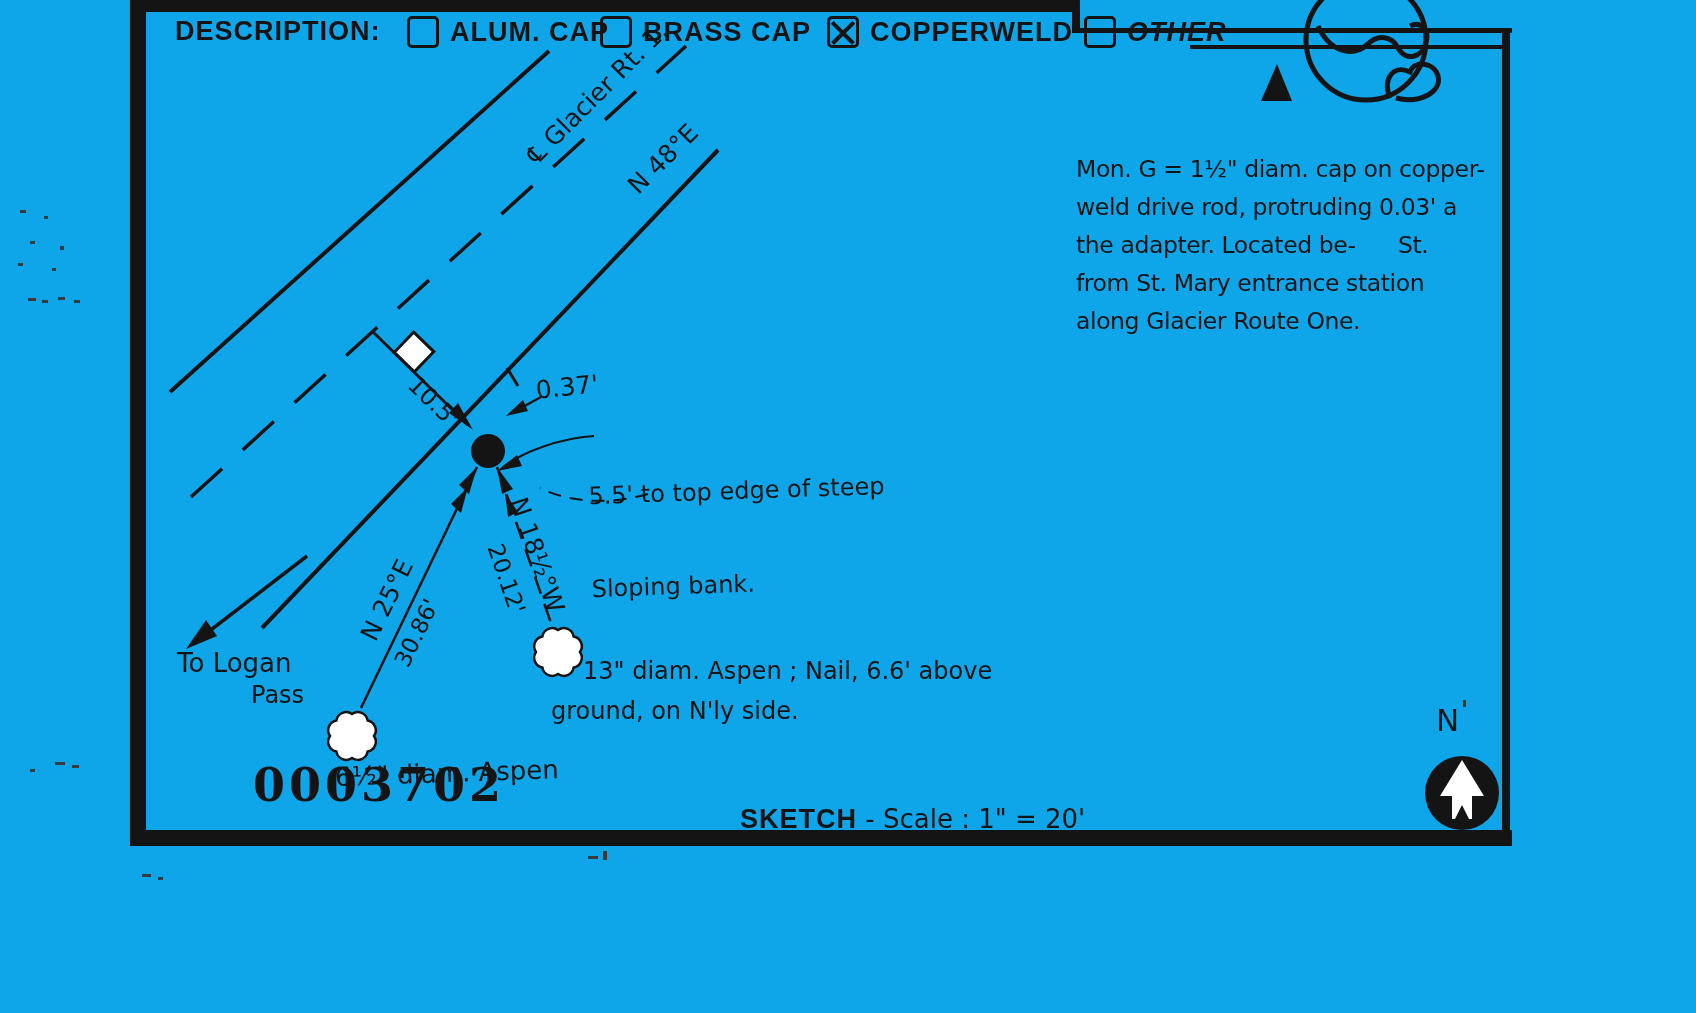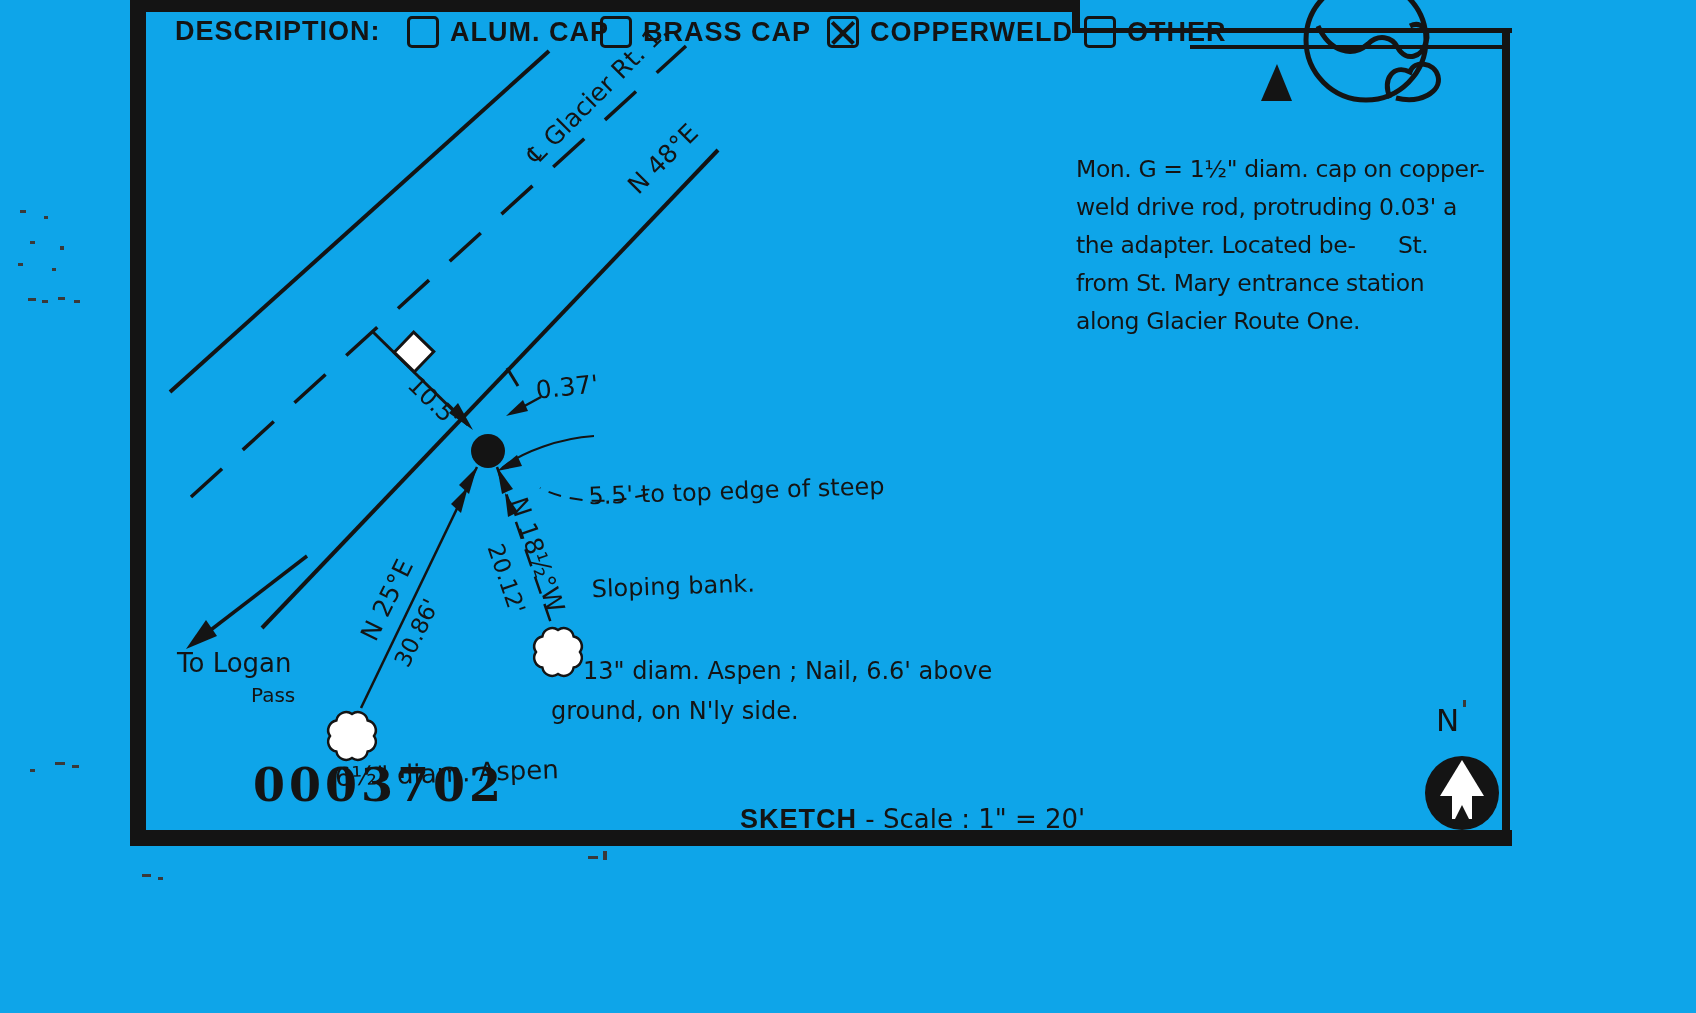--- a/index.html
+++ b/index.html
@@ -8,21 +8,21 @@
   .abs{position:absolute;}
   
   .border{position:absolute;background:#141414;}
   
   .desc-label{position:absolute;left:175px;top:16px;font-family:"Liberation Sans",sans-serif;
       font-weight:bold;font-size:27px;letter-spacing:1px;white-space:nowrap;}
   .cb-item{position:absolute;top:16px;display:flex;align-items:center;gap:11px;padding-left:32px;}
   .cb-item:nth-child(1){left:375px;}
   .cb-item:nth-child(2){left:568px;}
   .cb-item:nth-child(3){left:795px;}
-  .cb-item:nth-child(4){left:1052px;}
+  .cb-item:nth-child(4){left:1052px;font-style:italic;}
   .cb-box{width:26px;height:26px;border:3.5px solid #141414;border-radius:5px;position:relative;flex:0 0 auto;}
   .cb-box.checked::before,.cb-box.checked::after{content:"";position:absolute;left:-2px;top:11.5px;width:30px;height:3.5px;background:#141414;}
   .cb-box.checked::before{transform:rotate(45deg);}
   .cb-box.checked::after{transform:rotate(-45deg);}
   .cb-label{font-family:"Liberation Sans",sans-serif;font-weight:bold;font-size:27px;letter-spacing:1px;white-space:nowrap;}
   
   .hw{position:absolute;font-family:"DejaVu Sans",sans-serif;font-size:25px;white-space:pre;line-height:31px;}
   .rot{transform-origin:center;transform:translate(-50%,-50%) rotate(var(--r));}
   
   #notes-block{position:absolute;left:1076px;top:150px;}
@@ -140,21 +140,21 @@
   <div class="hw rot" style="left:567px;top:387px;--r:-6deg">0.37'</div>
   <div class="hw" style="left:590px;top:414px;transform:rotate(-2deg);font-size:24px">
     <div>5.5' to top edge of steep</div>
     <div>Sloping bank.</div>
   </div>
   <div class="hw rot" style="left:387px;top:600px;--r:-64deg">N 25°E</div>
   <div class="hw rot" style="left:417px;top:633px;--r:-64deg;font-size:23px">30.86'</div>
   <div class="hw rot" style="left:537px;top:555px;--r:71deg">N 18½°W</div>
   <div class="hw rot" style="left:506px;top:579px;--r:71deg;font-size:23px">20.12'</div>
   <div class="hw" style="left:177px;top:648px;font-size:26px">To Logan</div>
-  <div class="hw" style="left:251px;top:680px;font-size:20px">Pass</div>
+  <div class="hw" style="left:251px;top:680px;font-size:24px">Pass</div>
   <div class="hw" style="left:335px;top:758px;font-size:26px;transform:rotate(-2deg)">6½" diam. Aspen</div>
   <div class="hw" style="left:583px;top:656px;font-size:24px">13" diam. Aspen ; Nail, 6.6' above</div>
   <div class="hw" style="left:551px;top:696px;font-size:24px">ground, on N'ly side.</div>
 
   <div id="notes-block">
       <div class="note-line">Mon. G = 1½" diam. cap on copper-</div>
       <div class="note-line">weld drive rod, protruding 0.03' a</div>
       <div class="note-line">the adapter. Located be-      St.</div>
       <div class="note-line">from St. Mary entrance station</div>
       <div class="note-line">along Glacier Route One.</div>

